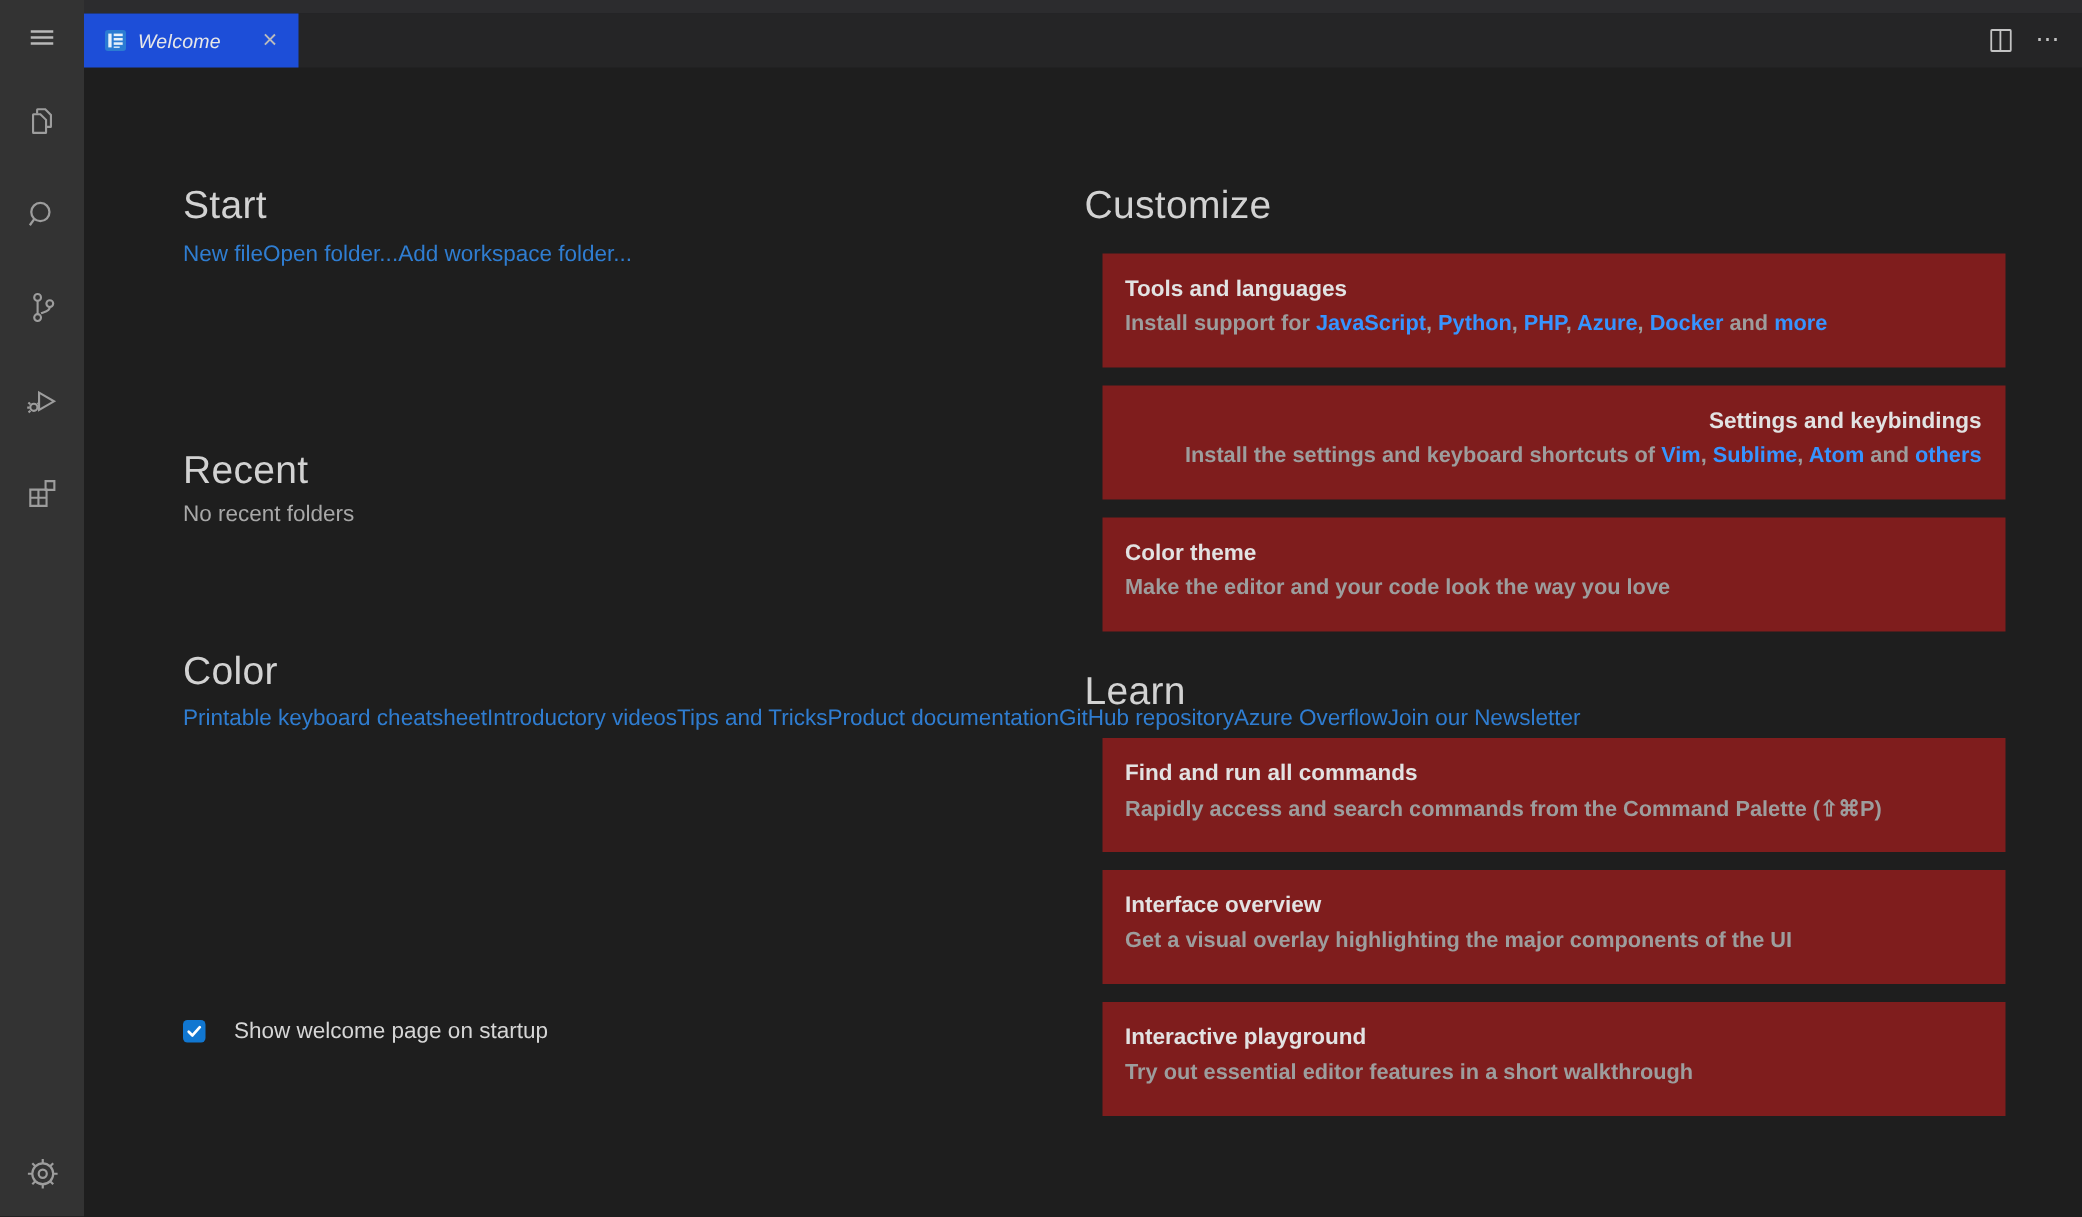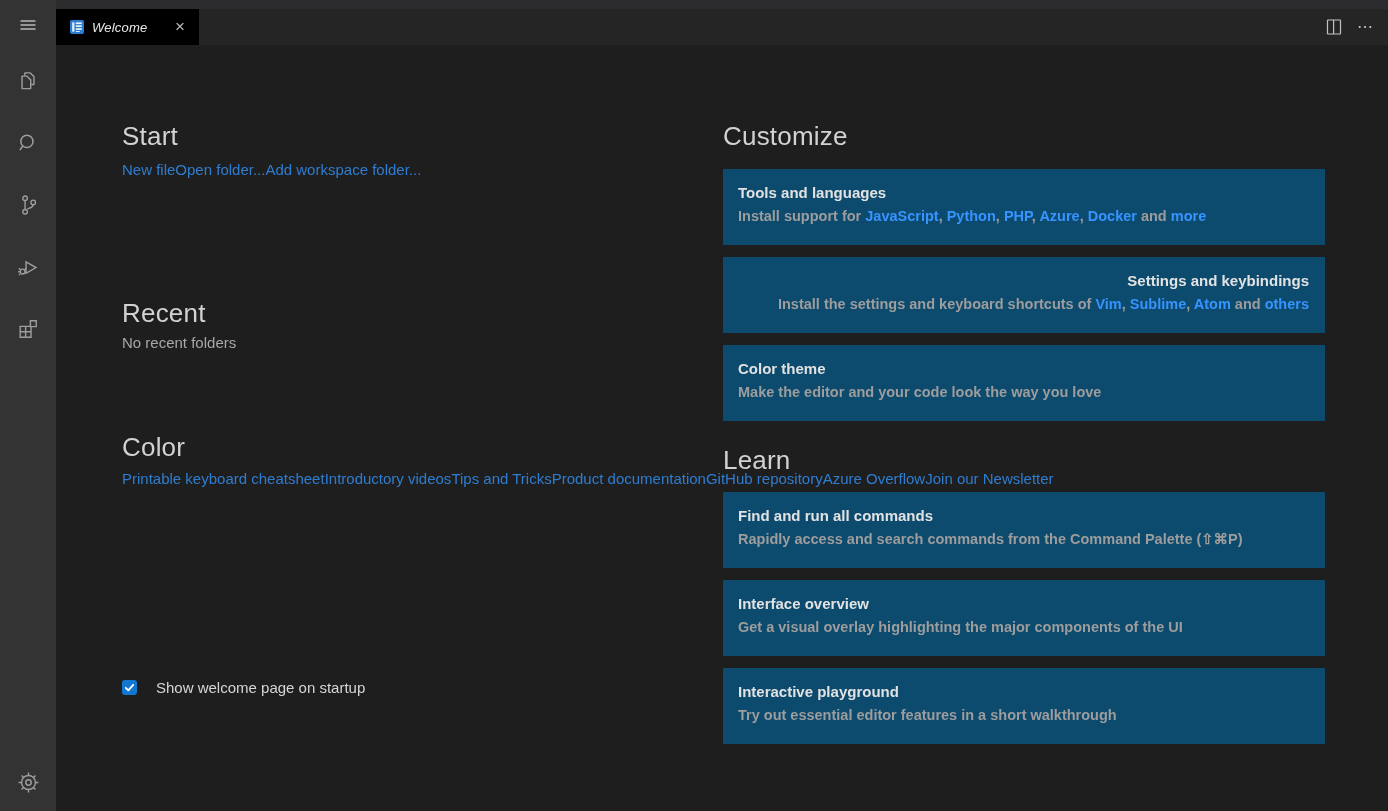--- a/index.html
+++ b/index.html
@@ -26,21 +26,21 @@
   
   .titlebar-strip {
     position:absolute; left:56px; top:0; right:0; height:9px;
     background:#2c2c2e; z-index:3;
   }
   .tab-bar {
     position:absolute; left:56px; top:9px; right:0; height:36px;
     background:#252526; z-index:4; display:flex;
   }
   .tab {
-    width:143px; height:36px; background:#000000;
+    width:143px; height:36px; background:#1d4ed8;
     display:flex; align-items:center; padding:0 10px 0 13px; cursor:pointer;
   }
   .tab-icon { width:16px; height:16px; margin-right:7px; flex:none; }
   .tab-label {
     font-style:italic; font-size:13px; color:#e8e8e8; letter-spacing:.2px;
     white-space:nowrap; flex:1;
   }
   .tab-close {
     color:#bcbcbc; font-size:17px; line-height:16px; cursor:pointer;
     width:18px; text-align:center; font-style:normal;
@@ -71,21 +71,21 @@
   }
   .empty-text { position:absolute; top:289px; font-size:15px; color:#a8a8a8; }
   .checkbox-row { position:absolute; top:634px; display:flex; align-items:center; }
   .checkbox {
     width:15px; height:15px; border-radius:3px; background:#1177d1;
     display:flex; align-items:center; justify-content:center; cursor:pointer; flex:none;
   }
   .checkbox-label { margin-left:19px; font-size:15px; color:#d6d6d6; }
   
   .card {
-    position:absolute; left:0; width:602px; height:76px; background:#0c4a6e;
+    position:absolute; left:12px; width:602px; height:76px; background:#7f1d1d;
     padding:15px 16px 0 15px; cursor:pointer;
   }
   .card-1 { top:124px; } .card-2 { top:212px;text-align:right; } .card-3 { top:300px; }
   .card-4 { top:447px; } .card-5 { top:535px; } .card-6 { top:623px; }
   .card-title { font-size:15px; font-weight:600; color:#e2e2e2; margin-bottom:7px; }
   .card-desc { font-size:14.5px; color:#9d9d9d;font-weight:bold; }
   .card-desc .link { color:#3794ff; cursor:pointer; }
 </style>
 </head>
 <body>

